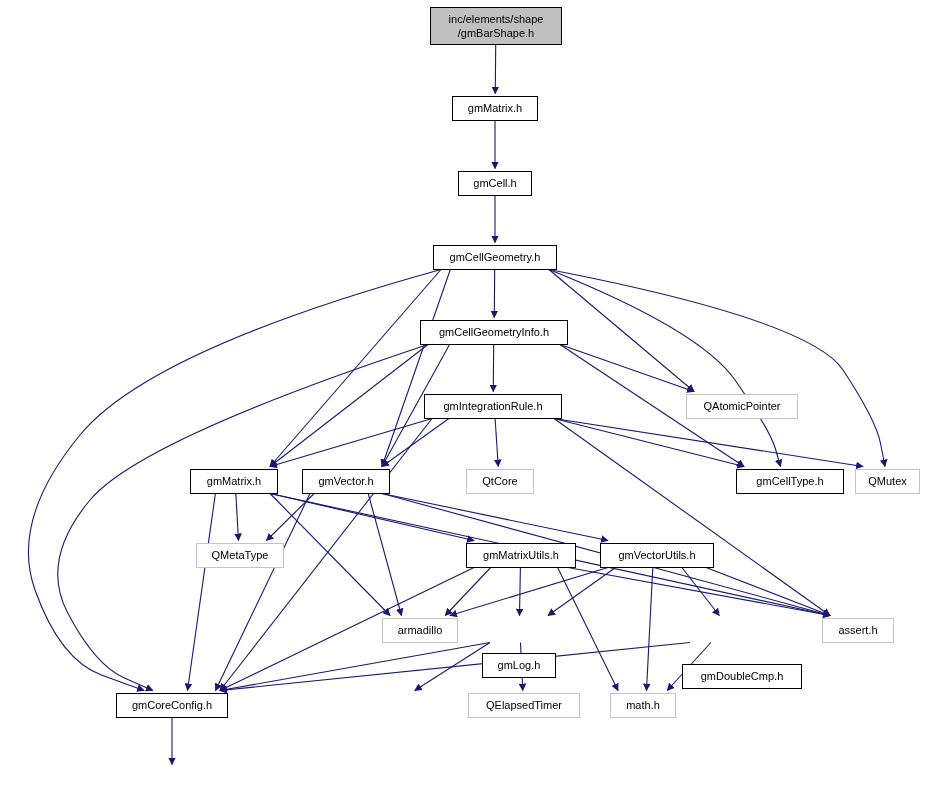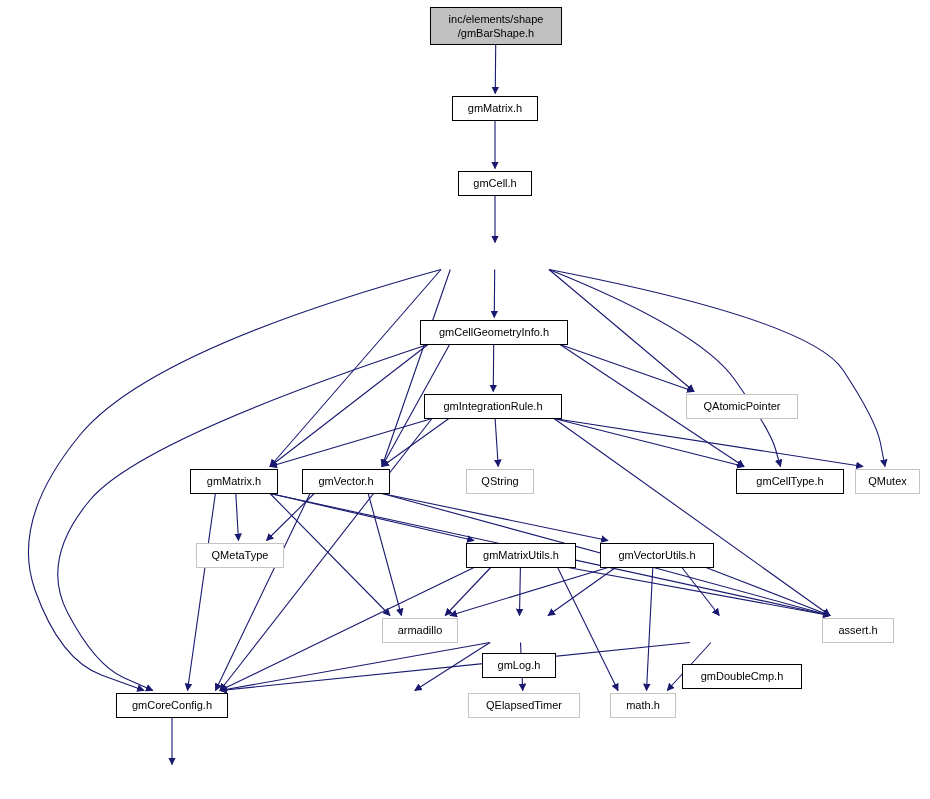--- a/index.html
+++ b/index.html
@@ -99,37 +99,40 @@
 <div class="node root" style="left: 430px; top: 7px; width: 132px; height: 38px; background: rgb(192, 192, 192);">
       <div>inc/elements/shape</div>
       <div>/gmBarShape.h</div>
     </div>
     <div class="node internal" style="left: 452px; top: 95.5px; width: 86px; height: 25px;">
       <div>gmMatrix.h</div>
     </div>
     <div class="node internal" style="left: 458px; top: 170.5px; width: 74px; height: 25px;">
       <div>gmCell.h</div>
     </div>
+    <div class="node internal" style="left: 433px; top: 244.5px; width: 124px; height: 25px;">
+      <div>gmCellGeometry.h</div>
+    </div>
     <div class="node internal" style="left: 420px; top: 319.5px; width: 148px; height: 25px;">
       <div>gmCellGeometryInfo.h</div>
     </div>
     <div class="node internal" style="left: 424px; top: 393.5px; width: 138px; height: 25px;">
       <div>gmIntegrationRule.h</div>
     </div>
     <div class="node external" style="left: 686px; top: 393.5px; width: 112px; height: 25px;">
       <div>QAtomicPointer</div>
     </div>
     <div class="node internal" style="left: 190px; top: 468.5px; width: 88px; height: 25px;">
       <div>gmMatrix.h</div>
     </div>
     <div class="node internal" style="left: 302px; top: 468.5px; width: 88px; height: 25px;">
       <div>gmVector.h</div>
     </div>
     <div class="node external" style="left: 466px; top: 468.5px; width: 68px; height: 25px;">
-      <div>QString</div>
+      <div>QtCore</div>
     </div>
     <div class="node internal" style="left: 736px; top: 468.5px; width: 108px; height: 25px;">
       <div>gmCellType.h</div>
     </div>
     <div class="node external" style="left: 855px; top: 468.5px; width: 65px; height: 25px;">
       <div>QMutex</div>
     </div>
     <div class="node external" style="left: 196px; top: 542.5px; width: 88px; height: 25px;">
       <div>QMetaType</div>
     </div>

